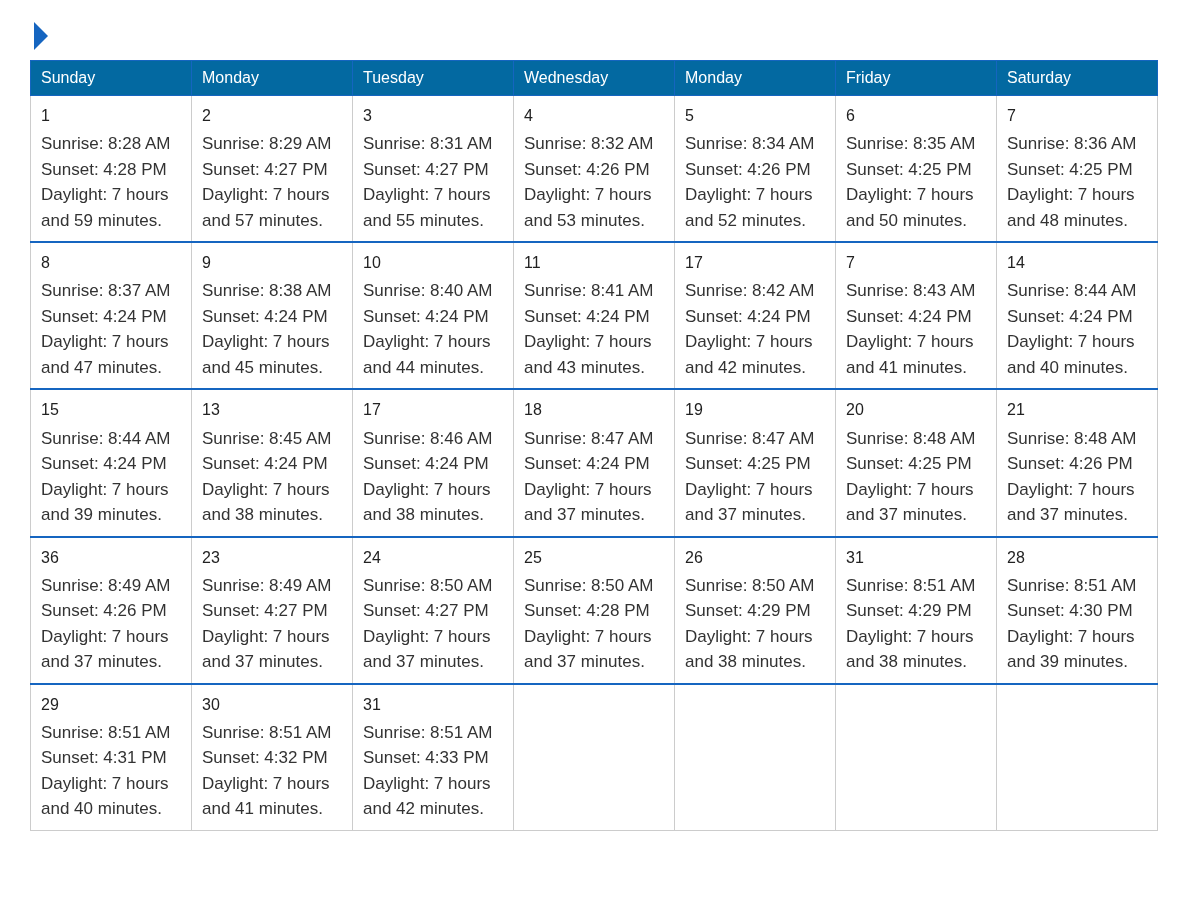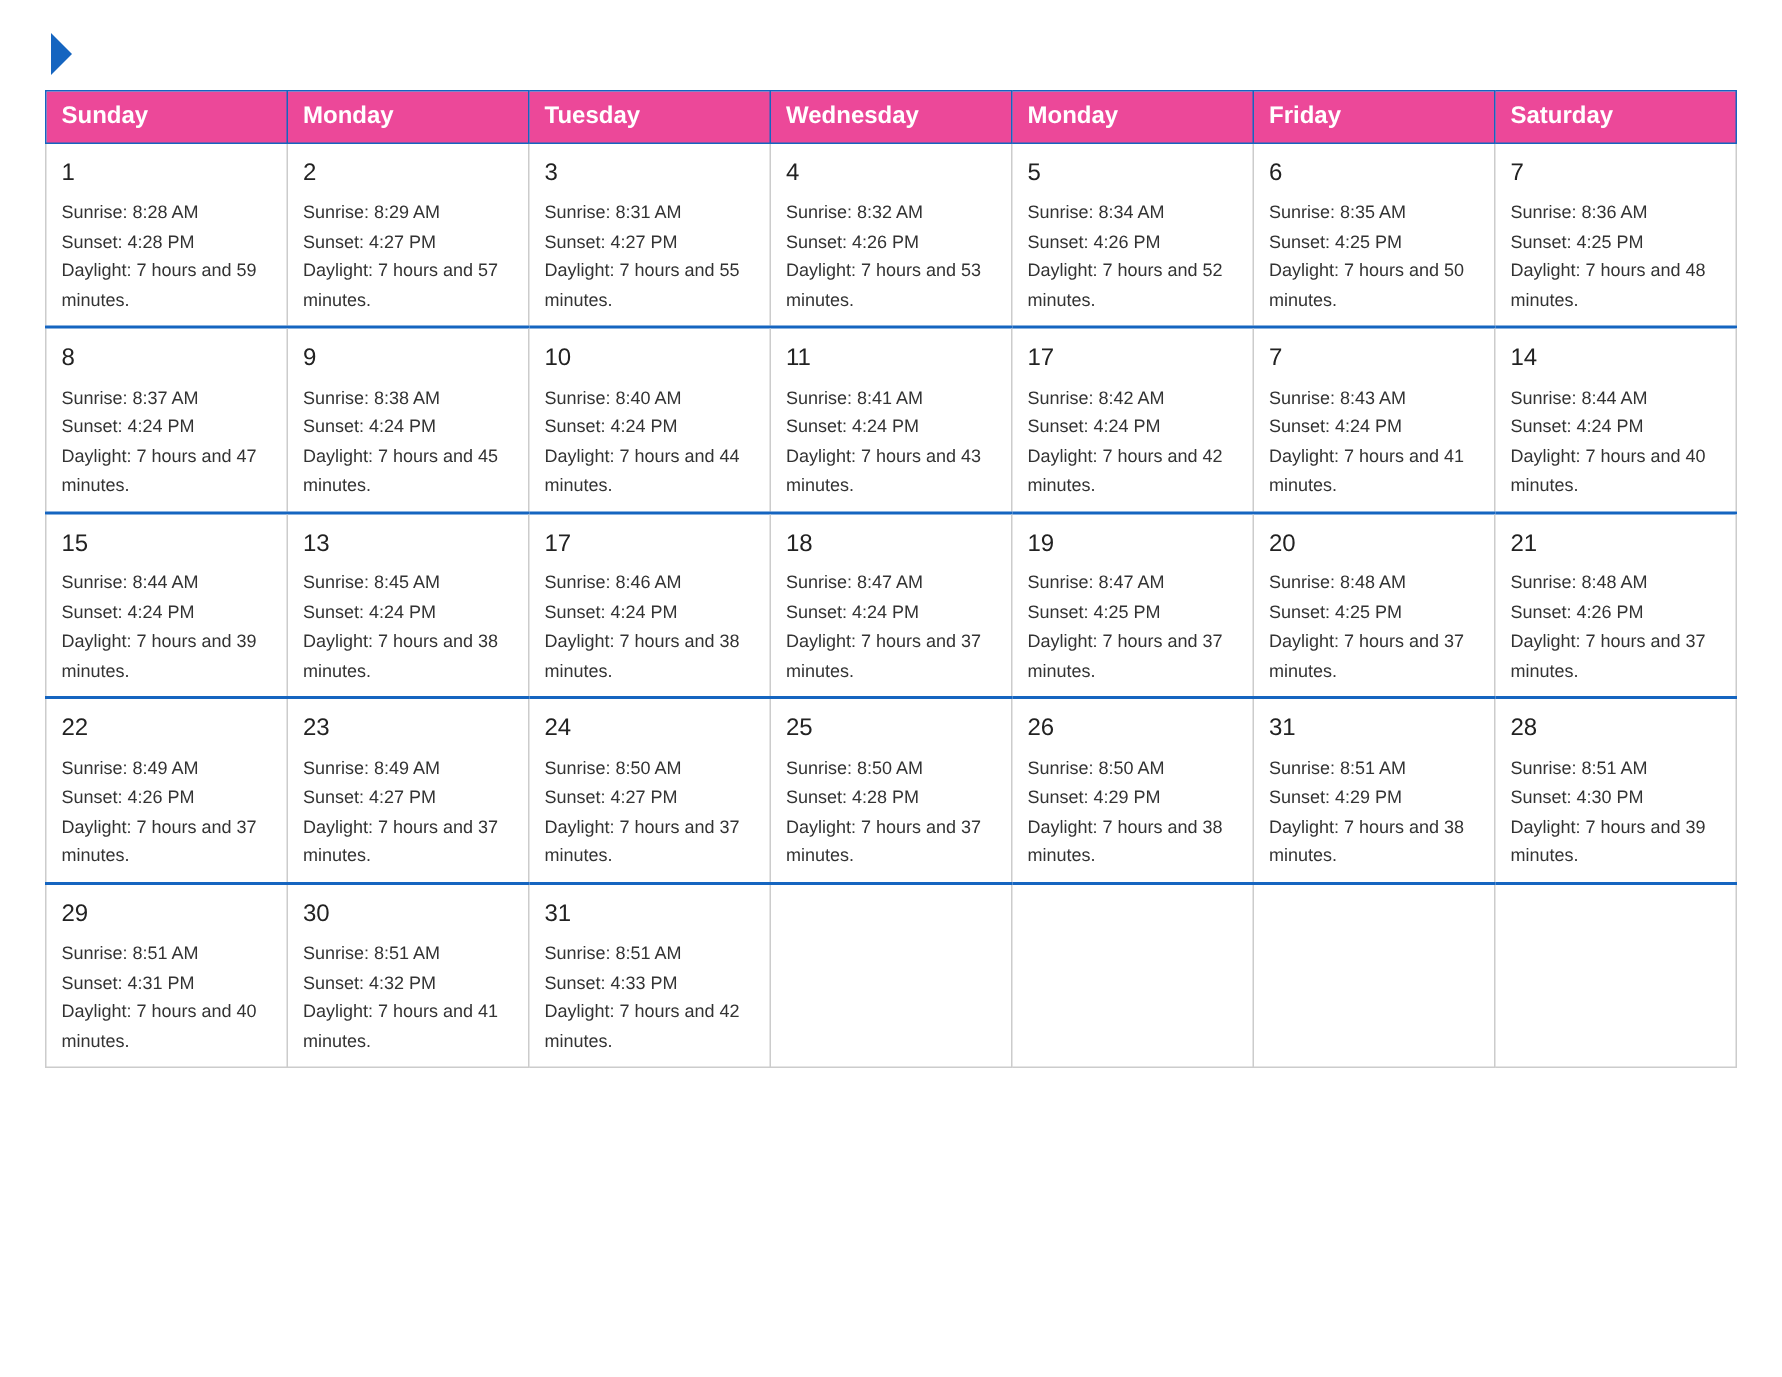--- a/index.html
+++ b/index.html
@@ -58,24 +58,24 @@
       font-size: 22px;
       color: #444;
       margin-top: 4px;
     }
     .calendar {
       width: 100%;
       border-collapse: collapse;
       margin-top: 10px;
     }
     .calendar th {
-      background-color: #ec4899;
+      background-color: #0369a1;
       color: #fff;
       font-size: 16px;
-      font-weight: bold;
+      font-weight: normal;
       padding: 8px 10px;
       text-align: left;
       border: 1px solid #1565c0;
     }
     .calendar td {
       vertical-align: top;
       padding: 8px 10px;
       border: 1px solid #ccc;
       width: calc(100% / 7);
       min-height: 100px;
@@ -86,21 +86,21 @@
     .calendar td.empty {
       background: #fff;
     }
     .day-number {
       font-size: 16px;
       font-weight: normal;
       display: block;
       margin-bottom: 4px;
     }
     .day-info {
-      font-size: 12px;
+      font-size: 17px;
       color: #333;
       line-height: 1.5;
     }
     .row-divider td {
       border-top: 2px solid #1565c0;
     }
   </style>
 </head>
 <body>
 
@@ -216,21 +216,21 @@
         <span class="day-number">20</span>
         <span class="day-info">Sunrise: 8:48 AM<br>Sunset: 4:25 PM<br>Daylight: 7 hours and 37 minutes.</span>
       </td>
         <td>
         <span class="day-number">21</span>
         <span class="day-info">Sunrise: 8:48 AM<br>Sunset: 4:26 PM<br>Daylight: 7 hours and 37 minutes.</span>
       </td>
       </tr>
       <tr class="row-divider">
         <td>
-        <span class="day-number">22</span>
+        <span class="day-number">36</span>
         <span class="day-info">Sunrise: 8:49 AM<br>Sunset: 4:26 PM<br>Daylight: 7 hours and 37 minutes.</span>
       </td>
         <td>
         <span class="day-number">23</span>
         <span class="day-info">Sunrise: 8:49 AM<br>Sunset: 4:27 PM<br>Daylight: 7 hours and 37 minutes.</span>
       </td>
         <td>
         <span class="day-number">24</span>
         <span class="day-info">Sunrise: 8:50 AM<br>Sunset: 4:27 PM<br>Daylight: 7 hours and 37 minutes.</span>
       </td>

